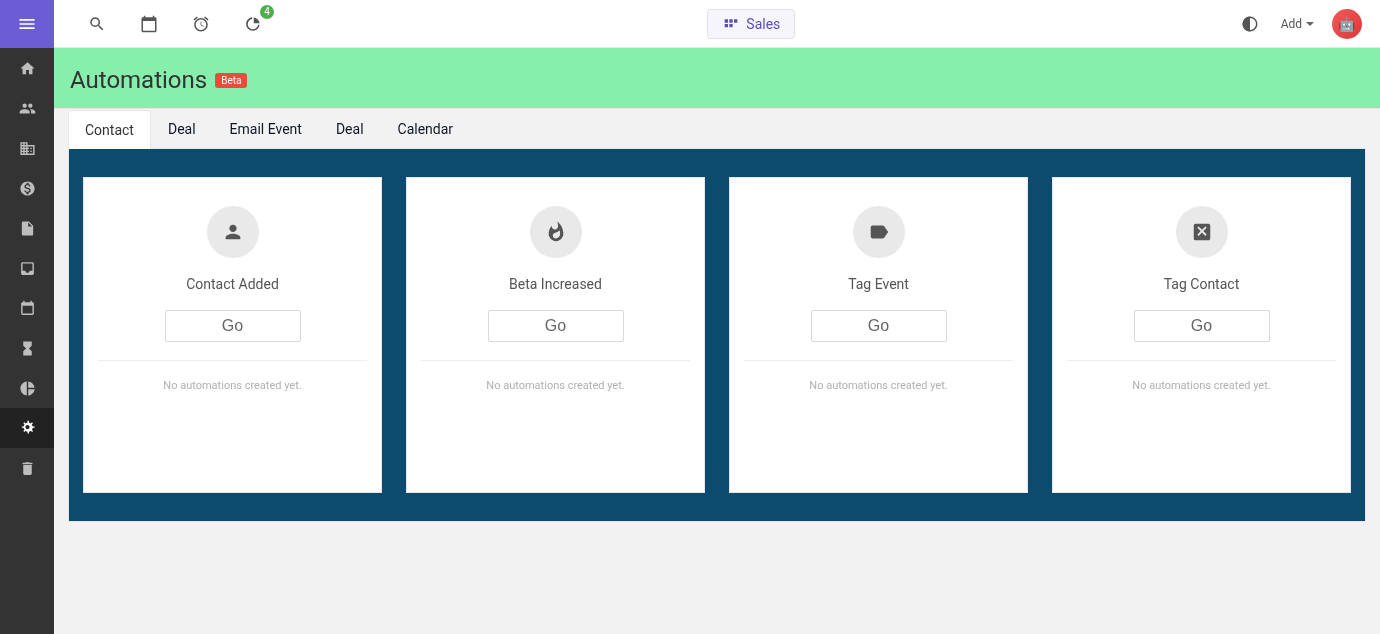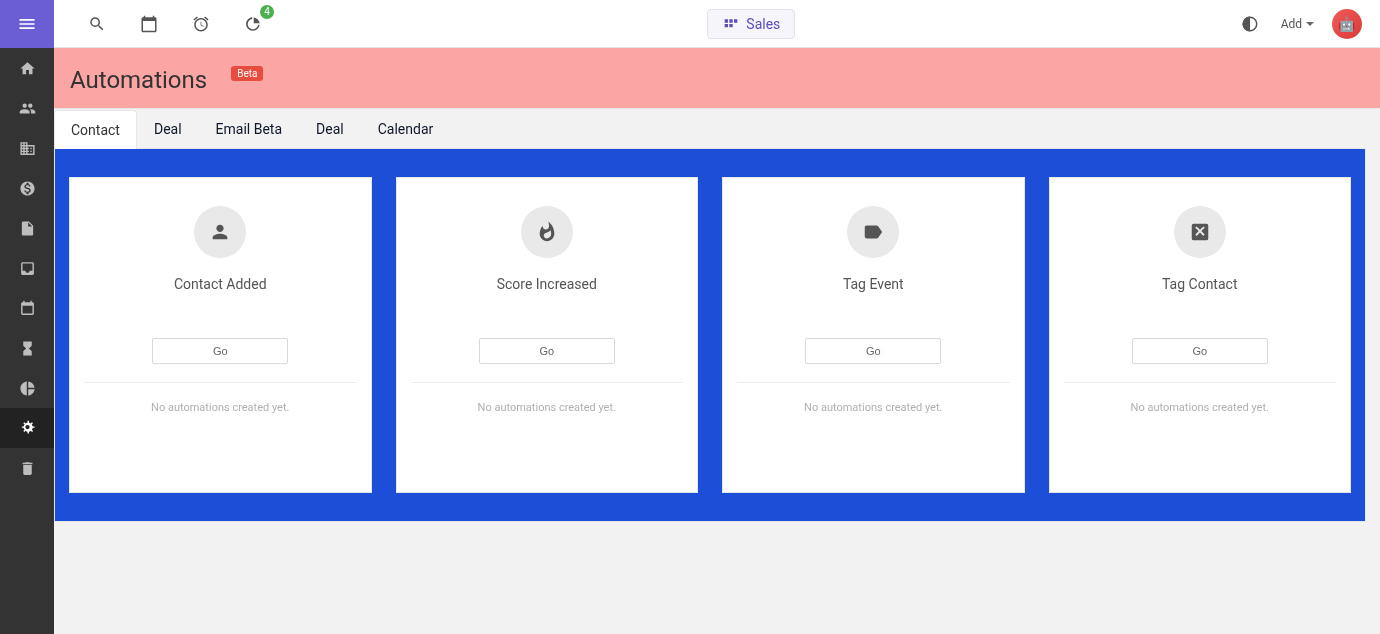--- a/index.html
+++ b/index.html
@@ -26,38 +26,38 @@
   .topbar .center { flex: 1; display: flex; justify-content: center; }
   .topbar .sales-btn { display: flex; align-items: center; gap: 8px; border: 1px solid #e1e1ee; background: #f5f5fb; color: #5b4fc0; padding: 6px 14px; border-radius: 4px; font-size: 14px; cursor: pointer; }
   .topbar .sales-btn svg { fill: #5b4fc0; }
   .topbar .right { display: flex; align-items: center; gap: 18px; }
   .topbar .add-btn { display: flex; align-items: center; gap: 4px; font-size: 12px; color: #555; cursor: pointer; }
   .topbar .avatar { width: 30px; height: 30px; border-radius: 50%; background: linear-gradient(135deg, #f15a5a 0%, #d93a3a 100%); position: relative; cursor: pointer; display:flex; align-items:center; justify-content:center; font-size:14px; }
   .topbar .avatar::after { content:''; }
   .topbar svg { fill: #555; }
 
   
-  .page-header { padding: 18px 16px 14px 16px; background: #fca5a5; border-bottom: 1px solid #e6e6e6; display:flex; align-items:flex-start; gap:24px;}
+  .page-header { padding: 18px 16px 14px 16px; background: #86efac; border-bottom: 1px solid #e6e6e6; display:flex; align-items:center; gap:8px;}
   .page-header h1 { font-size: 24px; font-weight: 400; color: #333; }
   .badge-beta { background: #e74c3c; color: #fff; font-size: 10px; padding: 2px 6px; border-radius: 3px; font-weight: 400; display:inline-block; vertical-align: middle;}
 
   
-  .content { padding: 0 14px 14px 0; flex:1; overflow:auto; }
+  .content { padding: 0 14px 14px 14px; flex:1; overflow:auto; }
   .tabs-wrap { background: #f2f2f2; }
   .tabs { display: flex; border-bottom: 1px solid #e6e6e6; }
   .tab { padding: 11px 16px; font-size: 14px; color: #0f172a; cursor: pointer; border: 1px solid transparent; border-bottom: none; }
   .tab.active { background: #fff; color: #333; border-color: #e6e6e6; border-radius: 4px 4px 0 0; position: relative; top: 1px; }
 
-  .panel { background: #1d4ed8; border: 1px solid #e6e6e6; border-top: none; padding: 28px 14px; }
+  .panel { background: #0c4a6e; border: 1px solid #e6e6e6; border-top: none; padding: 28px 14px; }
   .cards { display: flex; gap: 24px; }
   .card { flex: 1; border: 1px solid #e6e6e6; background: #fff; min-height: 316px; padding: 28px 14px 14px 14px; display: flex; flex-direction: column; align-items: center; }
   .card .icon-circle { width: 52px; height: 52px; border-radius: 50%; background: #e9e9e9; display: flex; align-items: center; justify-content: center; margin-bottom: 18px; }
   .card .icon-circle svg { fill: #555; }
   .card .card-title { font-size: 14px; color: #555; margin-bottom: 18px; }
-  .card .go-btn { width: 136px; padding: 6px 0; border: 1px solid #d9d9d9; background: #fff; font-size: 11px; color: #666; cursor: pointer; border-radius: 2px; margin-bottom: 18px; margin-top: 28px; }
+  .card .go-btn { width: 136px; padding: 6px 0; border: 1px solid #d9d9d9; background: #fff; font-size: 16px; color: #666; cursor: pointer; border-radius: 2px; margin-bottom: 18px; }
   .card .divider { width: 100%; height: 1px; background: #eee; margin-bottom: 18px; }
   .card .empty { font-size: 11px; color: #b0b0b0; }
 
   .caret-down { width: 0; height: 0; border-left: 4px solid transparent; border-right: 4px solid transparent; border-top: 4px solid #666; display:inline-block; }
 </style>
 </head>
 <body>
 
 <div class="app">
 
@@ -178,21 +178,21 @@
     <div class="page-header">
       <h1>Automations</h1>
       <span class="badge-beta">Beta</span>
     </div>
 
     <div class="content">
       <div class="tabs-wrap">
         <div class="tabs">
           <div class="tab active">Contact</div>
           <div class="tab">Deal</div>
-          <div class="tab">Email Beta</div>
+          <div class="tab">Email Event</div>
           <div class="tab">Deal</div>
           <div class="tab">Calendar</div>
         </div>
       </div>
 
       <div class="panel">
         <div class="cards">
 
           <div class="card">
             <div class="icon-circle">
@@ -205,21 +205,21 @@
             <div class="divider"></div>
             <div class="empty">No automations created yet.</div>
           </div>
 
           <div class="card">
             <div class="icon-circle">
               <svg width="22" height="22" viewBox="0 0 24 24">
                   <path d="M13.5.67s.74 2.65.74 4.8c0 2.06-1.35 3.73-3.41 3.73-2.07 0-3.63-1.67-3.63-3.73l.03-.36C5.21 7.51 4 10.62 4 14c0 4.42 3.58 8 8 8s8-3.58 8-8C20 8.61 17.41 3.8 13.5.67zM11.71 19c-1.78 0-3.22-1.4-3.22-3.14 0-1.62 1.05-2.76 2.81-3.12 1.77-.36 3.6-1.21 4.62-2.58.39 1.29.59 2.65.59 4.04 0 2.65-2.15 4.8-4.8 4.8z"></path>
                 </svg>
             </div>
-            <div class="card-title">Score Increased</div>
+            <div class="card-title">Beta Increased</div>
             <button class="go-btn">Go</button>
             <div class="divider"></div>
             <div class="empty">No automations created yet.</div>
           </div>
 
           <div class="card">
             <div class="icon-circle">
               <svg width="22" height="22" viewBox="0 0 24 24">
                   <path d="M17.63 5.84C17.27 5.33 16.67 5 16 5L5 5.01C3.9 5.01 3 5.9 3 7v10c0 1.1.9 1.99 2 1.99L16 19c.67 0 1.27-.33 1.63-.84L22 12l-4.37-6.16z"></path>
                 </svg>

